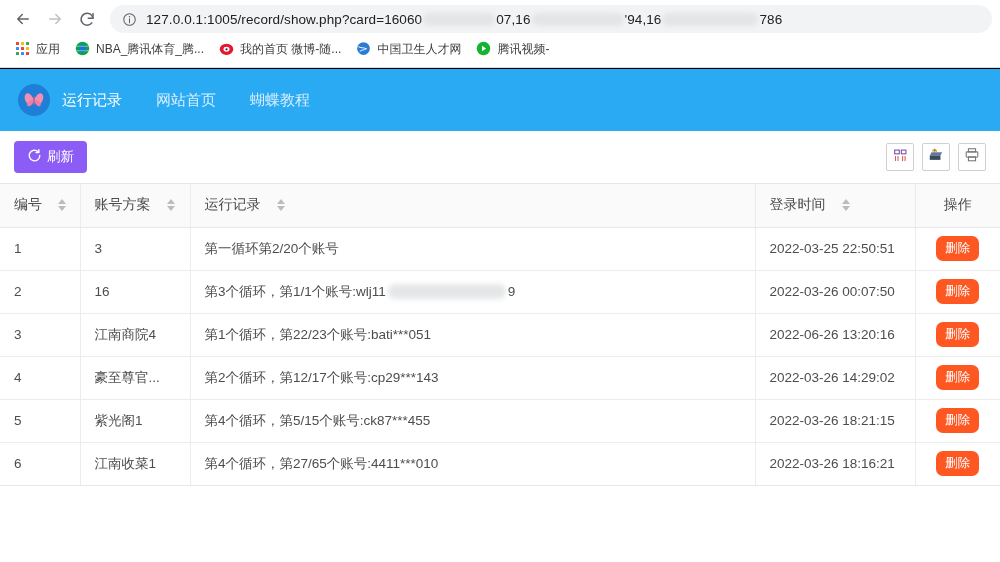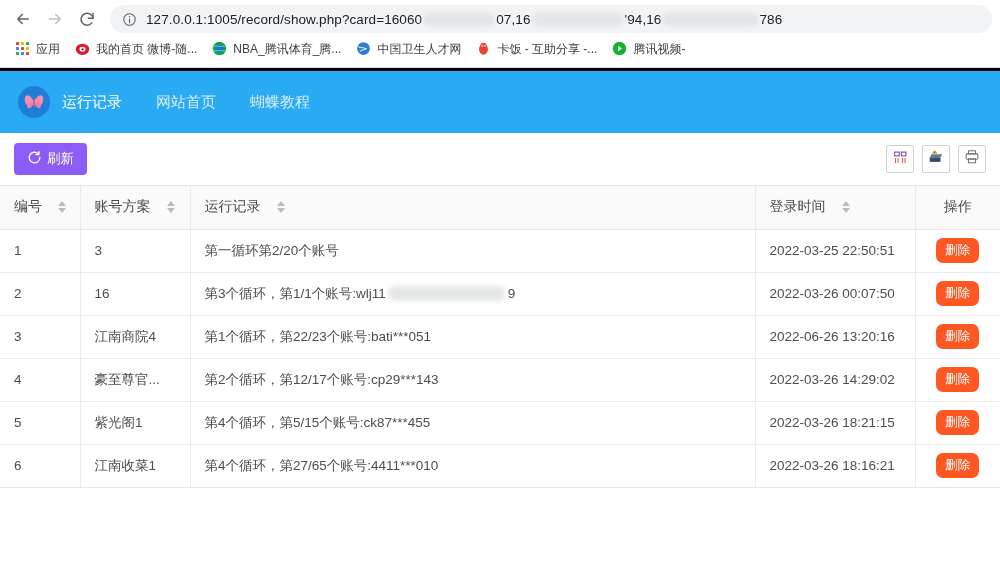--- a/index.html
+++ b/index.html
@@ -8,21 +8,21 @@
     width: 1000px;
     height: 562px;
     background: #ffffff;
     font-family: "Liberation Sans", "DejaVu Sans", sans-serif;
     overflow: hidden;
   }
 
   
   .browser-chrome {
     background: #ffffff;
-    border-bottom: 3px solid #000000;
+    border-bottom: 1px solid #000000;
   }
 
   .nav-strip {
     height: 38px;
     display: flex;
     align-items: center;
     padding: 0 8px;
     gap: 2px;
   }
 
@@ -360,64 +360,51 @@
             <i style="background:#4285f4"></i>
             <i style="background:#ea4335"></i>
         </span>
       </span>
       <span class="bm-label">应用</span>
     </div>
 
     <div class="bm">
       <span class="bm-ico">
         <svg width="15" height="15" viewBox="0 0 20 20">
+            <circle cx="10" cy="10" r="9" fill="#0aa54a"></circle>
+            <circle cx="10" cy="10" r="5" fill="#1976d2"></circle>
+            <path d="M1.5 7h17M1.5 13h17" stroke="#fff" stroke-width="1" opacity=".6"></path>
+          </svg>
+      </span>
+      <span class="bm-label">NBA_腾讯体育_腾...</span>
+    </div>
+
+    <div class="bm">
+      <span class="bm-ico">
+        <svg width="15" height="15" viewBox="0 0 20 20">
             <ellipse cx="10" cy="11" rx="9" ry="7.5" fill="#e6162d"></ellipse>
             <ellipse cx="10" cy="11" rx="4" ry="3.2" fill="#fff"></ellipse>
             <circle cx="10" cy="11" r="1.5" fill="#333"></circle>
           </svg>
       </span>
       <span class="bm-label">我的首页 微博-随...</span>
-    </div>
-
-    <div class="bm">
-      <span class="bm-ico">
-        <svg width="15" height="15" viewBox="0 0 20 20">
-            <circle cx="10" cy="10" r="9" fill="#0aa54a"></circle>
-            <circle cx="10" cy="10" r="5" fill="#1976d2"></circle>
-            <path d="M1.5 7h17M1.5 13h17" stroke="#fff" stroke-width="1" opacity=".6"></path>
-          </svg>
-      </span>
-      <span class="bm-label">NBA_腾讯体育_腾...</span>
     </div>
 
 
 
     <div class="bm">
       <span class="bm-ico">
         <svg width="15" height="15" viewBox="0 0 20 20">
             <circle cx="10" cy="10" r="8.5" fill="#2b7cd3"></circle>
             <path d="M3 7.5c3 2 8 1 11 3M5 14c2-2.5 6-1.5 9-4" stroke="#fff" stroke-width="1.3" fill="none"></path>
           </svg>
       </span>
       <span class="bm-label">中国卫生人才网</span>
     </div>
 
-    <div class="bm">
-      <span class="bm-ico">
-        <svg width="15" height="15" viewBox="0 0 20 20">
-            <ellipse cx="10" cy="11" rx="6" ry="7.3" fill="#e8462c"></ellipse>
-            <ellipse cx="10" cy="6.8" rx="4.3" ry="4.5" fill="#e8462c"></ellipse>
-            <circle cx="8.3" cy="6.3" r="1.2" fill="#fff"></circle>
-            <circle cx="11.7" cy="6.3" r="1.2" fill="#fff"></circle>
-            <circle cx="8.3" cy="6.4" r="0.6" fill="#222"></circle>
-            <circle cx="11.7" cy="6.4" r="0.6" fill="#222"></circle>
-          </svg>
-      </span>
-      <span class="bm-label">卡饭 - 互助分享 -...</span>
-    </div>
 
     <div class="bm">
       <span class="bm-ico">
         <svg width="15" height="15" viewBox="0 0 20 20">
             <circle cx="10" cy="10" r="9" fill="#14b330"></circle>
             <path d="M8 6.2l5.4 3.8L8 13.8z" fill="#fff"></path>
           </svg>
       </span>
       <span class="bm-label">腾讯视频-</span>
     </div>

